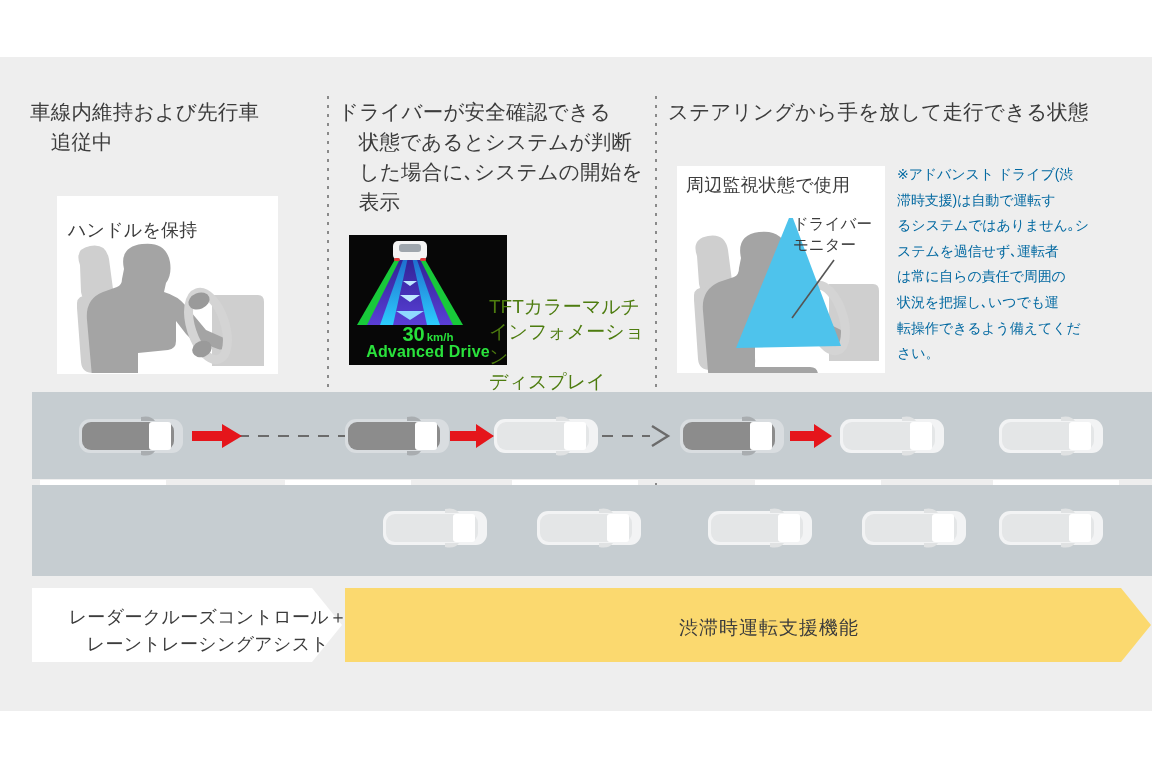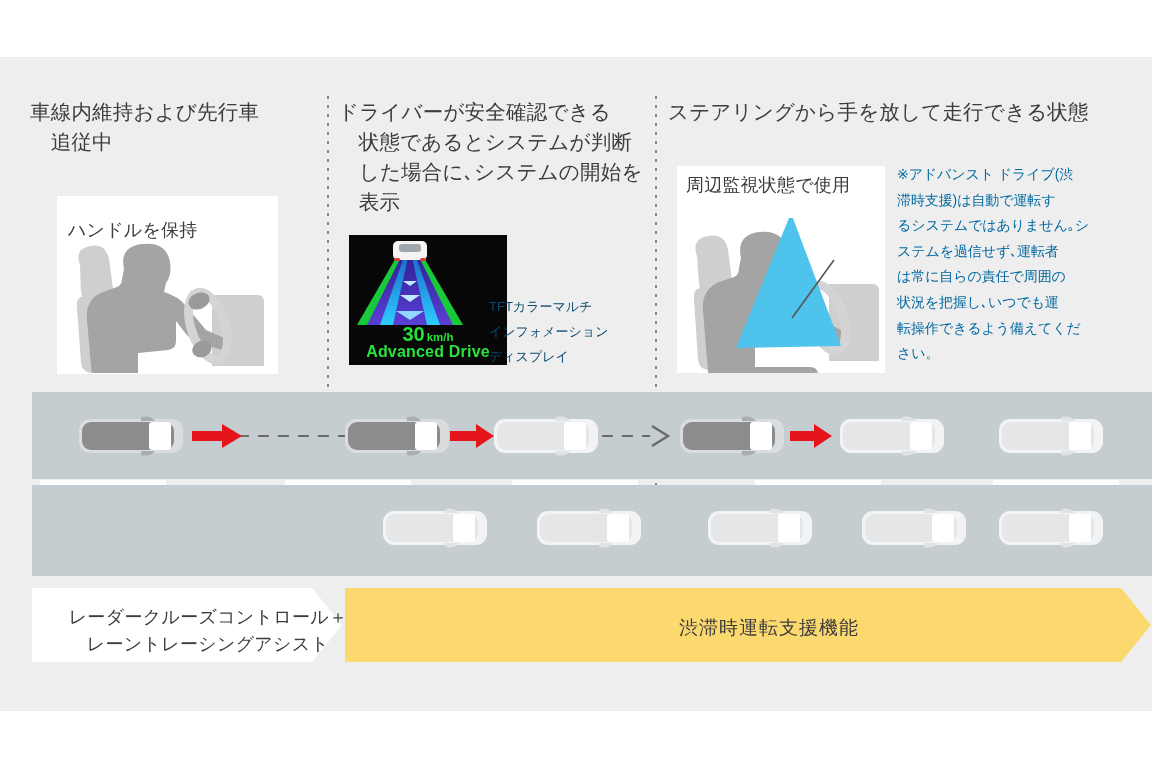--- a/index.html
+++ b/index.html
@@ -46,21 +46,21 @@
   .tft .spd{
     position:absolute;left:0;right:0;text-align:center;color:#27e03a;
     font-size:20px;font-weight:bold;letter-spacing:0;
   }
   .tft .spd .unit{font-size:11.5px;font-weight:bold;margin-left:2px;}
   .tft .ad{
     position:absolute;left:0;right:0;text-align:center;color:#2ae23c;
     font-size:16px;font-weight:bold;letter-spacing:.2px;
   }
   .tft-label{
-    position:absolute;color:#0c4a6e;font-size:13px;line-height:25px;white-space:pre-line;
+    position:absolute;color:#4d7c0f;font-size:19px;line-height:25px;white-space:pre-line;
   }
 
   
   .note{
     position:absolute;color:#0369a1;font-size:14px;line-height:25.6px;
     white-space:pre-line;letter-spacing:-.1px;
   }
 
   
   .dm-label{
@@ -193,20 +193,22 @@
     <path d="M60 40 q-5 -23 18 -26 q24 -3 28 19 q2 13 -4 22 l-2 9 q15 4 23 15
              l21 25 l18 9 q6 3 3 8 q-3 5 -9 3 l-25 -10 q-5 -2 -8 -6 l-10 -13
              l0 21 q0 8 -8 9 l-31 3 l0 21 l55 0 q8 0 8 8 l0 18 l-98 0 q-10 0 -11 -10
              l-6 -72 q-2 -21 16 -29 l15 -5 q5 -2 5 -9 z" fill="#a4a4a4"></path>
 
     <ellipse cx="146" cy="100" rx="16" ry="34" transform="rotate(-18 146 100)" fill="none" stroke="#d4d4d4" stroke-width="9"></ellipse>
 
     <polygon points="110,-5 55,130 160,128" fill="#4ec3ec"></polygon>
   </svg>
 
+  <div class="dm-label" style="left:793px;top:213px;width:105px;">ドライバー
+モニター</div>
   <svg style="position:absolute;left:790px;top:258px;" width="46" height="62" viewBox="0 0 46 62">
     <line x1="44" y1="2" x2="2" y2="60" stroke="#555" stroke-width="1.6"></line>
   </svg>
 
   <svg class="tail" style="left:767px;top:373px;" width="22" height="36" viewBox="0 0 22 36">
     <polygon points="0,0 22,0 11,36" fill="#ffffff"></polygon>
   </svg>
 
   <div class="note" style="left:897px;top:162px;width:242px;">※アドバンスト ドライブ(渋
 滞時支援)は自動で運転す

